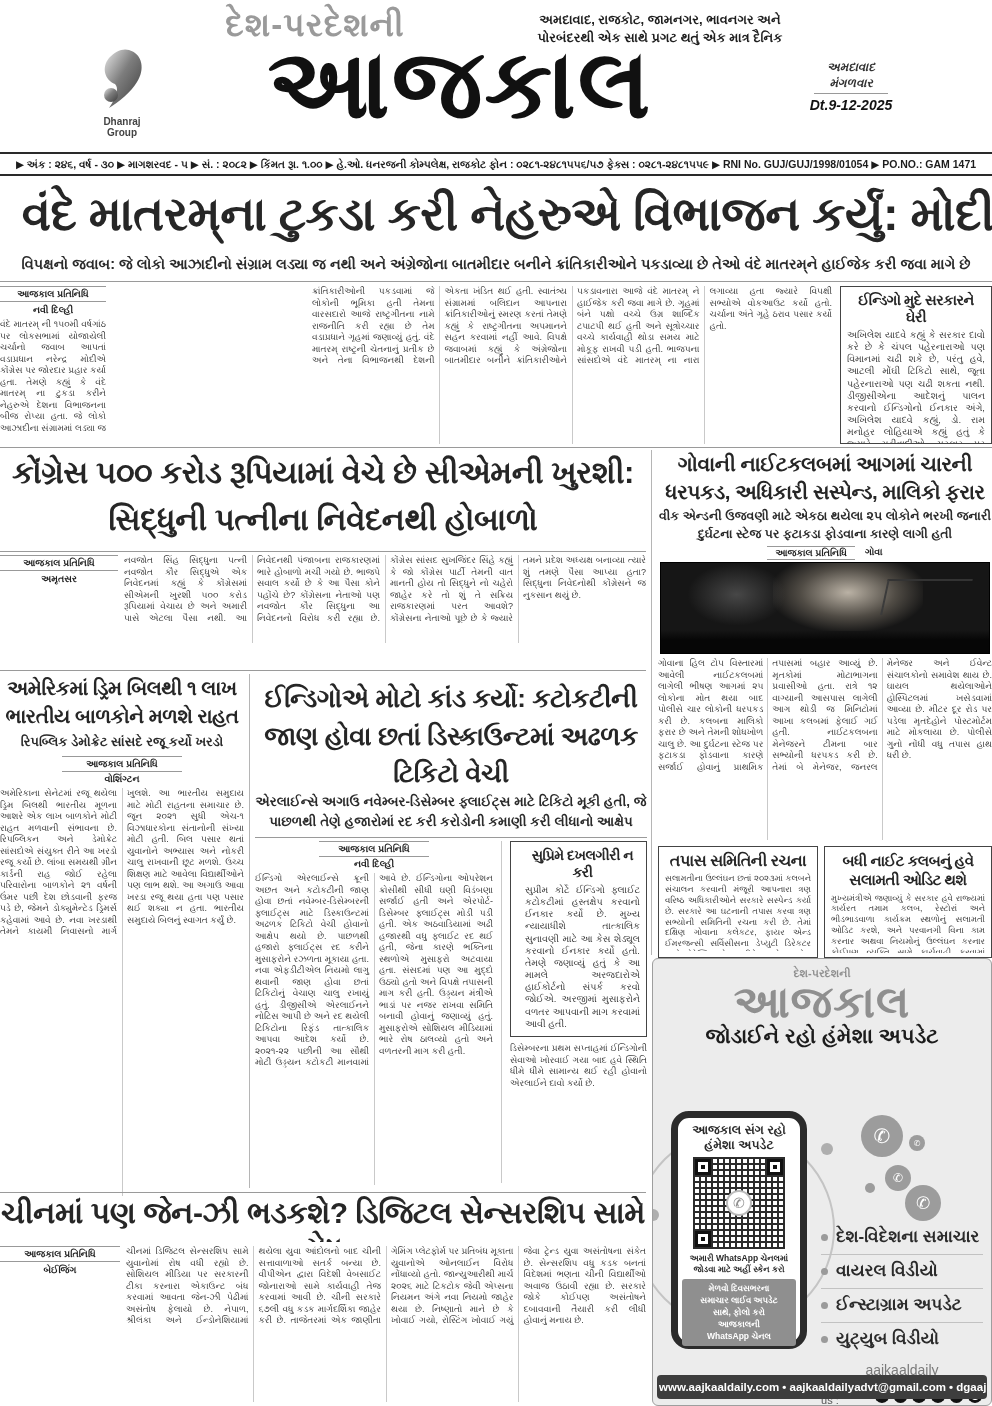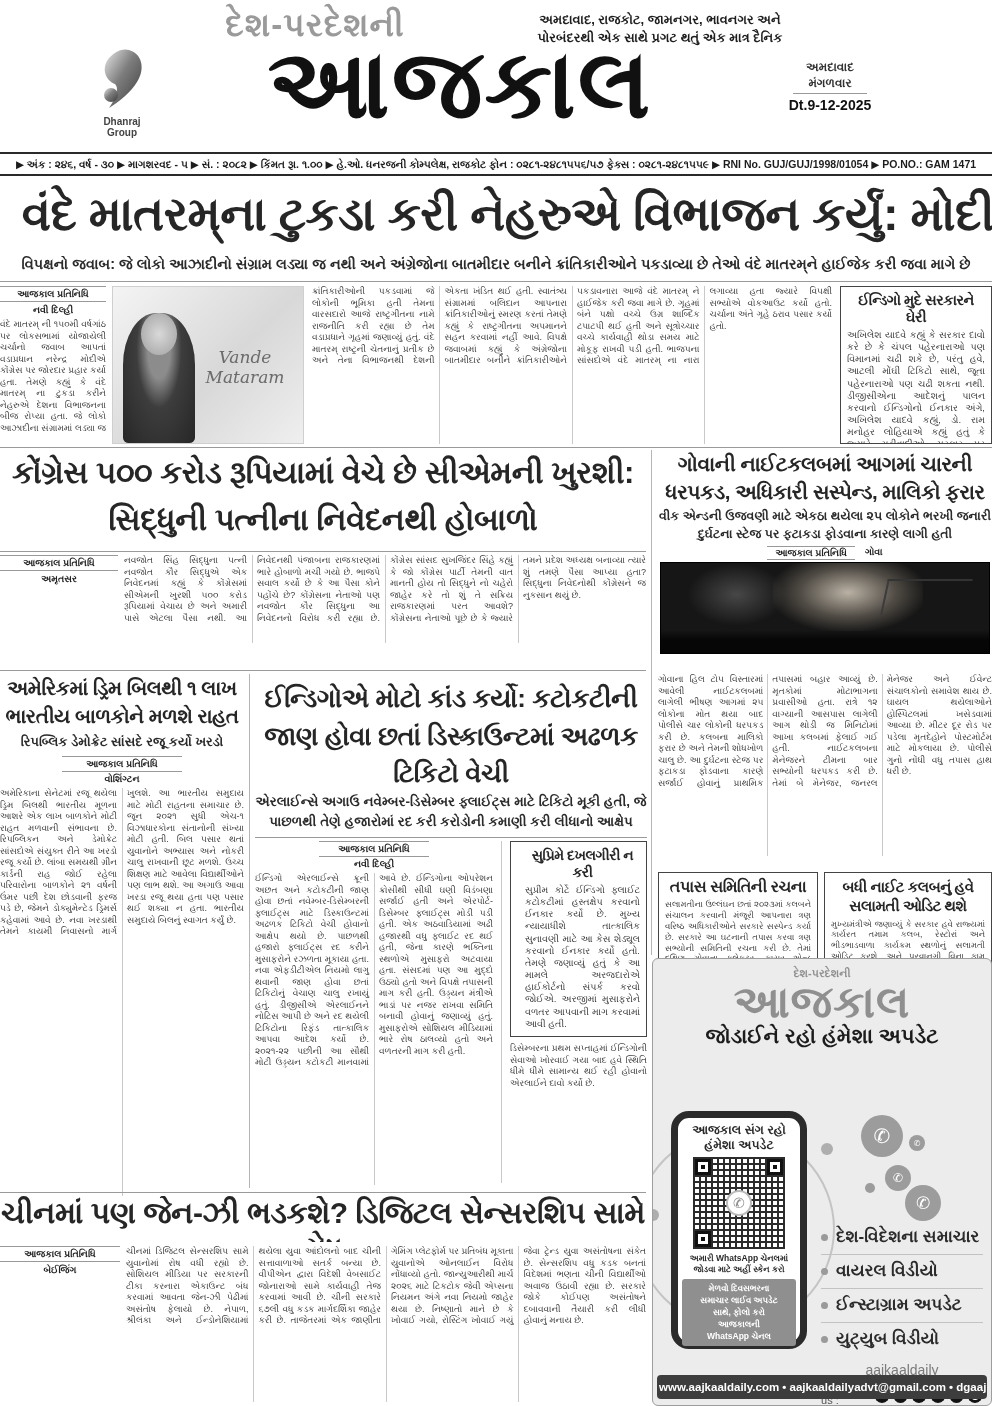--- a/index.html
+++ b/index.html
@@ -61,21 +61,21 @@
     <div style="font-size:10px;font-weight:bold;color:#444;margin-top:2px;">Dhanraj Group</div>
   </div>
 
   <div class="abs ctr" style="left:150px;top:6px;width:330px;font-size:33px;font-weight:bold;color:#9a9a9a;letter-spacing:1px;">દેશ-પરદેશની</div>
   <div class="abs" style="left:150px;top:34px;width:620px;height:112px;font-size:96px;font-weight:bold;color:#111;
               text-align:center;line-height:1.05;letter-spacing:2px;overflow:hidden;">આજકાલ</div>
 
   <div class="abs ctr" style="left:530px;top:12px;width:260px;font-size:13px;font-weight:bold;color:#1e1e1e;">અમદાવાદ, રાજકોટ, જામનગર, ભાવનગર અને</div>
   <div class="abs ctr" style="left:530px;top:30px;width:260px;font-size:13px;font-weight:bold;color:#1e1e1e;">પોરબંદરથી એક સાથે પ્રગટ થતું એક માત્ર દૈનિક</div>
 
-  <div class="abs ctr" style="left:775px;top:60px;width:110px;">
+  <div class="abs ctr" style="left:796px;top:60px;width:110px;font-style:italic;">
     <div style="font-size:12px;font-weight:bold;color:#333;">અમદાવાદ</div>
     <div style="font-size:12px;font-weight:bold;color:#333;margin-top:2px;">મંગળવાર</div>
     <div class="hr" style="margin:3px 18px;"></div>
     <div style="font-size:14px;font-weight:bold;color:#111;">Dt.9-12-2025</div>
   </div>
 </div>
 
 <div class="abs ctr" style="left:0;top:152px;width:992px;height:24px;border-top:2px solid #2a2a2a;border-bottom:2px solid #2a2a2a;
             font-size:10.5px;font-weight:bold;line-height:20px;color:#1c1c1c;white-space:nowrap;overflow:hidden;">▶ અંક : ૨૪૬, વર્ષ - ૩૦  ▶ માગશરવદ - ૫ ▶  સં. : ૨૦૮૨  ▶ કિંમત રૂા. ૧.૦૦ ▶ હે.ઓ. ધનરજની કોમ્પલેક્ષ, રાજકોટ ફોન : ૦૨૮૧-૨૪૮૧૫૫૬/૫૭ ફેક્સ : ૦૨૮૧-૨૪૮૧૫૫૯ ▶ RNI No. GUJ/GUJ/1998/01054  ▶ PO.NO.: GAM 1471</div>
 
@@ -84,29 +84,20 @@
 <div class="abs hr" style="left:0;top:281px;width:992px;"></div>
 
 <div class="abs" style="left:0;top:286px;width:992px;height:158px;">
 
   <div class="abs" style="left:0;top:0;width:106px;height:158px;overflow:hidden;">
     <div class="dateline">આજકાલ પ્રતિનિધિ</div>
     <div class="place">નવી દિલ્હી</div>
     <div class="bodytxt just" style="height:112px;">વંદે માતરમ્ ની ૧૫૦મી વર્ષગાંઠ પર લોકસભામાં યોજાયેલી ચર્ચાનો જવાબ આપતાં વડાપ્રધાન નરેન્દ્ર મોદીએ કોંગ્રેસ પર જોરદાર પ્રહાર કર્યા હતા. તેમણે કહ્યું કે વંદે માતરમ્ ના ટુકડા કરીને નેહરુએ દેશના વિભાજનના બીજ રોપ્યા હતા. જે લોકો આઝાદીના સંગ્રામમાં લડ્યા જ નથી અને અંગ્રેજોના બાતમીદાર બનીને ક્રાંતિકારીઓને પકડાવતા હતા તેઓ આજે વંદે માતરમ્ ને હાઈજેક કરી જવા માગે છે.</div>
   </div>
 
-  <div class="abs" style="left:112px;top:0;width:192px;height:158px;background:linear-gradient(135deg,#f4f4f4,#d8d8d8 55%,#efefef);
-              border:1px solid #cfcfcf;overflow:hidden;">
-    <div style="position:absolute;left:10px;bottom:0;width:72px;height:130px;
-                background:radial-gradient(ellipse at 50% 28%, #8c8c8c 0 22%, #3d3d3d 44%, #262626 100%);
-                border-radius:46% 46% 8% 8%/40% 40% 4% 4%;"></div>
-    <div style="position:absolute;left:28px;top:26px;width:36px;height:42px;background:radial-gradient(#d9d9d9,#9f9f9f);border-radius:50%;"></div>
-    <div style="position:absolute;right:6px;top:60px;width:104px;text-align:center;
-                font-family:'DejaVu Serif','Liberation Serif',serif;font-style:italic;font-size:17px;color:#6b6b6b;">Vande Mataram</div>
-  </div>
 
   <div class="abs" style="left:312px;top:0;width:520px;height:158px;">
     <div class="bodytxt just cols" style="column-count:4;">ક્રાંતિકારીઓની પકડવામાં જે લોકોની ભૂમિકા હતી તેમના વારસદારો આજે રાષ્ટ્રગીતના નામે રાજનીતિ કરી રહ્યા છે તેમ વડાપ્રધાને ગૃહમાં જણાવ્યું હતું. વંદે માતરમ્ રાષ્ટ્રની ચેતનાનું પ્રતીક છે અને તેના વિભાજનથી દેશની એકતા ખંડિત થઈ હતી. સ્વાતંત્ર્ય સંગ્રામમાં બલિદાન આપનારા ક્રાંતિકારીઓનું સ્મરણ કરતાં તેમણે કહ્યું કે રાષ્ટ્રગીતના અપમાનને સહન કરવામાં નહીં આવે. વિપક્ષે જવાબમાં કહ્યું કે અંગ્રેજોના બાતમીદાર બનીને ક્રાંતિકારીઓને પકડાવનારા આજે વંદે માતરમ્ ને હાઈજેક કરી જવા માગે છે. ગૃહમાં બંને પક્ષો વચ્ચે ઉગ્ર શાબ્દિક ટપાટપી થઈ હતી અને સૂત્રોચ્ચાર વચ્ચે કાર્યવાહી થોડા સમય માટે મોકૂફ રાખવી પડી હતી. ભાજપના સાંસદોએ વંદે માતરમ્ ના નારા લગાવ્યા હતા જ્યારે વિપક્ષી સભ્યોએ વોકઆઉટ કર્યો હતો. ચર્ચાના અંતે ગૃહે ઠરાવ પસાર કર્યો હતો.</div>
   </div>
 
   <div class="abs newsbox" style="left:840px;top:0;width:152px;height:158px;">
     <h3 class="headline" style="font-size:14.5px;">ઈન્ડિગો મુદે સરકારને ઘેરી</h3>
     <div class="bodytxt just" style="font-size:9.5px;height:126px;">અખિલેશ યાદવે કહ્યું કે સરકાર દાવો કરે છે કે ચંપલ પહેરનારાઓ પણ વિમાનમાં ચઢી શકે છે, પરંતુ હવે, આટલી મોંઘી ટિકિટો સાથે, જૂતા પહેરનારાઓ પણ ચઢી શકતા નથી. ડીજીસીએના આદેશનું પાલન કરવાનો ઈન્ડિગોનો ઈનકાર અંગે, અખિલેશ યાદવે કહ્યું, ડો. રામ મનોહર લોહિયાએ કહ્યું હતું કે જ્યારે મૂડીવાદીઓ સરકાર પર પ્રભુત્વ ધરાવે છે, ત્યારે આવું જ થાય છે.</div>
   </div>
 </div>
@@ -140,25 +131,25 @@
     <div style="position:absolute;left:34%;top:-10%;width:46%;height:85%;
          background:radial-gradient(ellipse at center,rgba(215,205,190,0.85) 0%,rgba(150,140,125,0.45) 45%,transparent 75%);"></div>
     <div style="position:absolute;left:8%;top:0;width:30%;height:70%;
          background:radial-gradient(ellipse at center,rgba(120,120,120,0.5),transparent 70%);"></div>
     <div style="position:absolute;left:0;bottom:0;width:100%;height:26%;
          background:linear-gradient(to top,#060606 55%,transparent);"></div>
     <div style="position:absolute;right:6%;top:18%;width:26%;height:40%;
          border-left:2px solid #3b3b3b;border-top:2px solid #333;transform:skewX(-12deg);"></div>
   </div>
 
-  <div style="height:182px;margin-top:20px;">
+  <div style="height:182px;margin-top:4px;">
     <div class="bodytxt just cols" style="column-count:3;column-gap:9px;">ગોવાના હિલ ટોપ વિસ્તારમાં આવેલી નાઈટકલબમાં લાગેલી ભીષણ આગમાં ૨૫ લોકોના મોત થયા બાદ પોલીસે ચાર લોકોની ધરપકડ કરી છે. કલબના માલિકો ફરાર છે અને તેમની શોધખોળ ચાલુ છે. આ દુર્ઘટના સ્ટેજ પર ફટાકડા ફોડવાના કારણે સર્જાઈ હોવાનું પ્રાથમિક તપાસમાં બહાર આવ્યું છે. મૃતકોમાં મોટાભાગના પ્રવાસીઓ હતા. રાત્રે ૧૨ વાગ્યાની આસપાસ લાગેલી આગ થોડી જ મિનિટોમાં આખા કલબમાં ફેલાઈ ગઈ હતી. નાઈટકલબના મેનેજરને ટીમના બાર સભ્યોની ધરપકડ કરી છે. તેમાં બે મેનેજર, જનરલ મેનેજર અને ઈવેન્ટ સંચાલકોનો સમાવેશ થાય છે. ઘાયલ થયેલાઓને હોસ્પિટલમાં ખસેડવામાં આવ્યા છે. મીટર દૂર રોડ પર પડેલા મૃતદેહોને પોસ્ટમોર્ટમ માટે મોકલાયા છે. પોલીસે ગુનો નોંધી વધુ તપાસ હાથ ધરી છે.</div>
   </div>
 
-  <div style="display:flex;gap:6px;margin-top:16px;">
+  <div style="display:flex;gap:6px;margin-top:6px;">
     <div class="newsbox" style="width:160px;height:112px;">
       <h3 class="headline" style="font-size:16px;">તપાસ સમિતિની રચના</h3>
       <div class="bodytxt just" style="font-size:8.5px;height:78px;">સલામતીના ઉલ્લંઘન છતાં ૨૦૨૩માં કલબને સંચાલન કરવાની મંજૂરી આપનારા ત્રણ વરિષ્ઠ અધિકારીઓને સરકારે સસ્પેન્ડ કર્યા છે. સરકારે આ ઘટનાની તપાસ કરવા ત્રણ સભ્યોની સમિતિની રચના કરી છે. તેમાં દક્ષિણ ગોવાના કલેકટર, ફાયર એન્ડ ઈમરજન્સી સર્વિસીસના ડેપ્યુટી ડિરેકટર અને ફોરેન્સિક લેબના ડિરેકટરનો સમાવેશ થાય છે. સમિતિને એક અઠવાડિયામાં તેનો રિપોર્ટ રજૂ કરવા કહેવામાં આવ્યું છે.</div>
     </div>
     <div class="newsbox" style="width:168px;height:112px;">
       <h3 class="headline" style="font-size:15px;line-height:1.25;">બધી નાઈટ કલબનું હવે સલામતી ઓડિટ થશે</h3>
       <div class="bodytxt just" style="font-size:8.5px;height:60px;">મુખ્યમંત્રીએ જણાવ્યું કે સરકાર હવે રાજ્યમાં કાર્યરત તમામ કલબ, રેસ્ટોરાં અને ભીડભાડવાળા કાર્યક્રમ સ્થળોનું સલામતી ઓડિટ કરશે, અને પરવાનગી વિના કામ કરનાર અથવા નિયમોનું ઉલ્લંઘન કરનાર કોઈપણ વ્યક્તિ સામે કાર્યવાહી કરવામાં આવશે.</div>
     </div>
   </div>
 </div>

